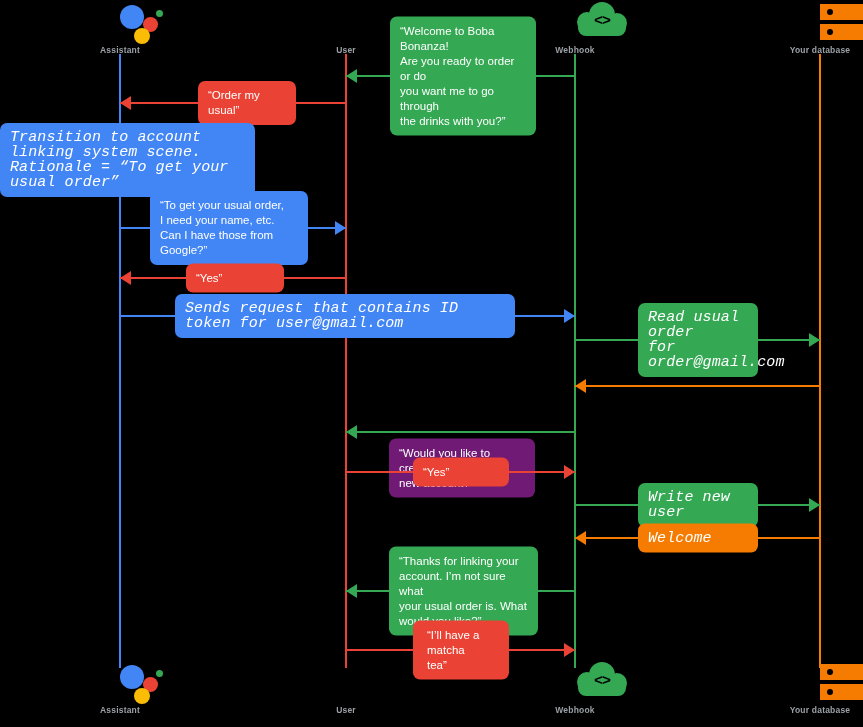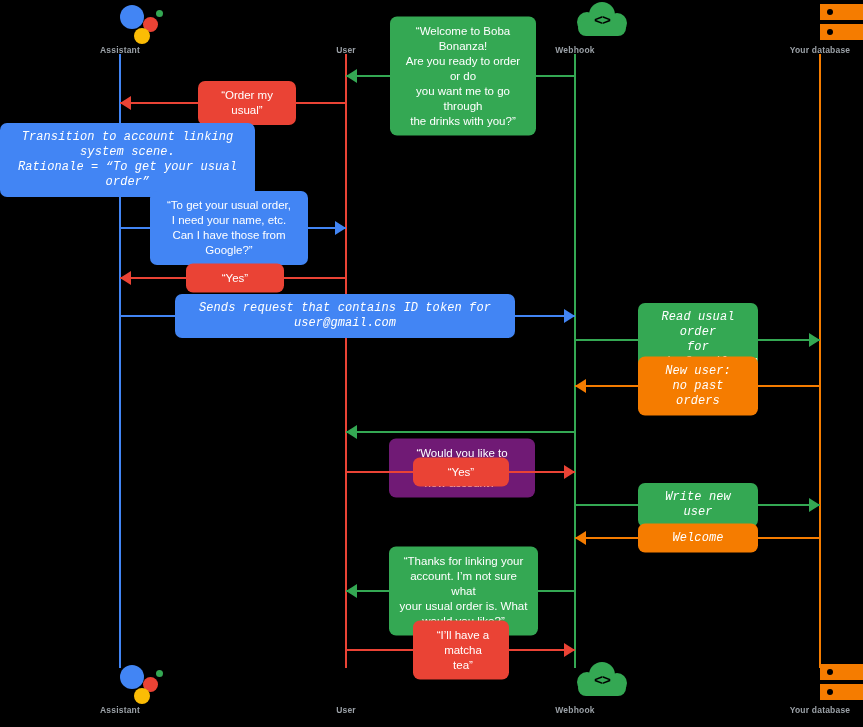--- a/index.html
+++ b/index.html
@@ -106,32 +106,31 @@
     border-top:7px solid transparent;
     border-bottom:7px solid transparent;
   }
   .arrow.right{border-left:11px solid currentColor;}
   .arrow.left {border-right:11px solid currentColor;}
 
   .bubble{
     position:absolute;
     border-radius:7px;
     color:#ffffff;
-    text-align:center;
     box-sizing:border-box;
     padding:7px 10px;
     font-size:11.5px;
     line-height:15px;
     transform:translateY(-50%);
     white-space:pre-line;
   }
   .bubble.mono{
     font-family:"Liberation Mono","DejaVu Sans Mono",monospace;
     font-style:italic;
-    font-size:12px;
+    font-size:15px;
     line-height:15px;
     letter-spacing:.1px;
   }
   .bubble.sans{
     font-family:"Liberation Sans",sans-serif;
   }
 </style>
 </head>
 <body>
 
@@ -202,22 +201,20 @@
     <div class="bubble sans" style="left: 186px; width: 98px; top: 278px; background: rgb(234, 67, 53);">“Yes”</div>
     <div class="msgline" style="left: 120px; top: 316px; width: 455px; background: rgb(66, 133, 244);"></div>
     <div class="arrow right" style="color: rgb(66, 133, 244); top: 309px; left: 564px;"></div>
     <div class="bubble mono" style="left: 175px; width: 340px; top: 316px; background: rgb(66, 133, 244);">Sends request that contains ID token for user@gmail.com</div>
     <div class="msgline" style="left: 575px; top: 340px; width: 245px; background: rgb(52, 168, 83);"></div>
     <div class="arrow right" style="color: rgb(52, 168, 83); top: 333px; left: 809px;"></div>
     <div class="bubble mono" style="left: 638px; width: 120px; top: 340px; background: rgb(52, 168, 83);">Read usual order
 for order@gmail.com</div>
     <div class="msgline" style="left: 575px; top: 386px; width: 245px; background: rgb(245, 124, 0);"></div>
     <div class="arrow left" style="color: rgb(245, 124, 0); top: 379px; left: 575px;"></div>
-    <div class="bubble mono" style="left: 638px; width: 120px; top: 386px; background: rgb(245, 124, 0);">New user:
-no past orders</div>
     <div class="msgline" style="left: 346px; top: 432px; width: 229px; background: rgb(52, 168, 83);"></div>
     <div class="arrow left" style="color: rgb(52, 168, 83); top: 425px; left: 346px;"></div>
     <div class="bubble sans" style="left: 389px; width: 146px; top: 432px; background: #701a75; margin-top: 36px;">“Would you like to create a
 new account?”</div>
     <div class="msgline" style="left: 346px; top: 472px; width: 229px; background: rgb(234, 67, 53);"></div>
     <div class="arrow right" style="color: rgb(234, 67, 53); top: 465px; left: 564px;"></div>
     <div class="bubble sans" style="left: 413px; width: 96px; top: 472px; background: rgb(234, 67, 53);">“Yes”</div>
     <div class="msgline" style="left: 575px; top: 505px; width: 245px; background: rgb(52, 168, 83);"></div>
     <div class="arrow right" style="color: rgb(52, 168, 83); top: 498px; left: 809px;"></div>
     <div class="bubble mono" style="left: 638px; width: 120px; top: 505px; background: rgb(52, 168, 83);">Write new user</div>

